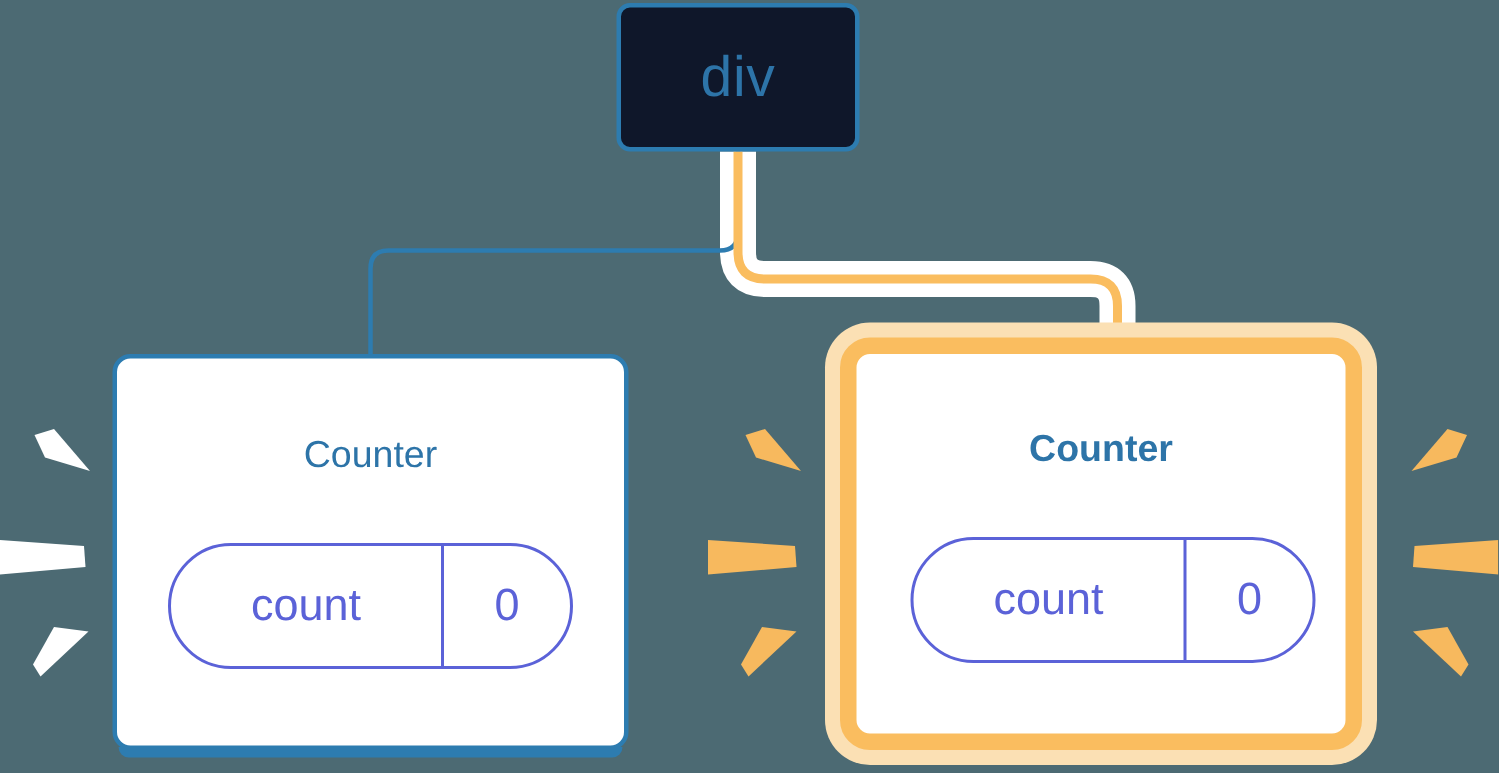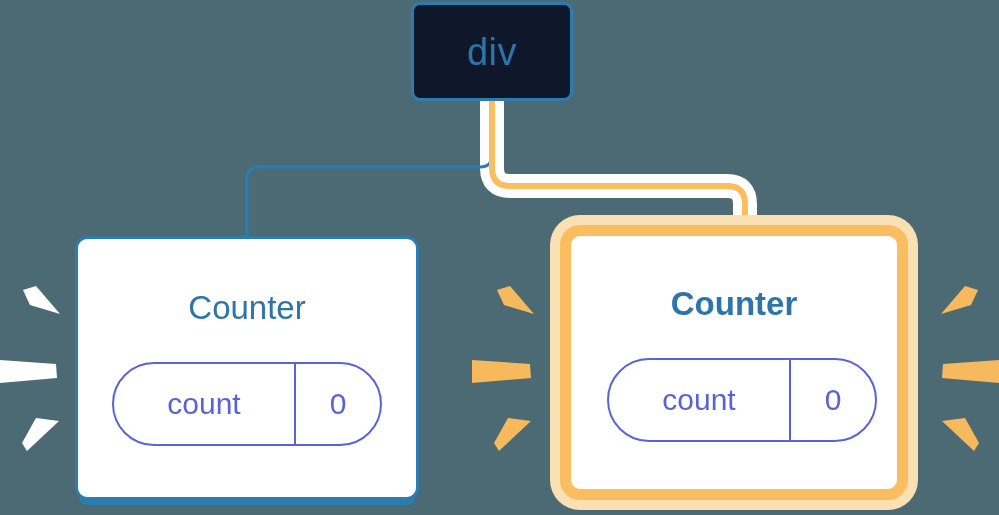--- a/index.html
+++ b/index.html
@@ -90,21 +90,21 @@
     border-radius: 20px;
     box-shadow: 0 0 0 10px #fbe0b4;
   }
 
   .comp-title {
     position: absolute;
     left: 0;
     right: 0;
     text-align: center;
     color: #2d74a8;
-    font-size: 33px;
+    font-size: 25px;
     line-height: 1;
   }
   .comp-plain .comp-title { top: 52px; font-weight: 400; }
   .comp-highlight .comp-title { top: 51px; font-weight: 700; }
 
   
   .pill {
     position: absolute;
     height: 84px;
     border: 2px solid #5b62d8;

